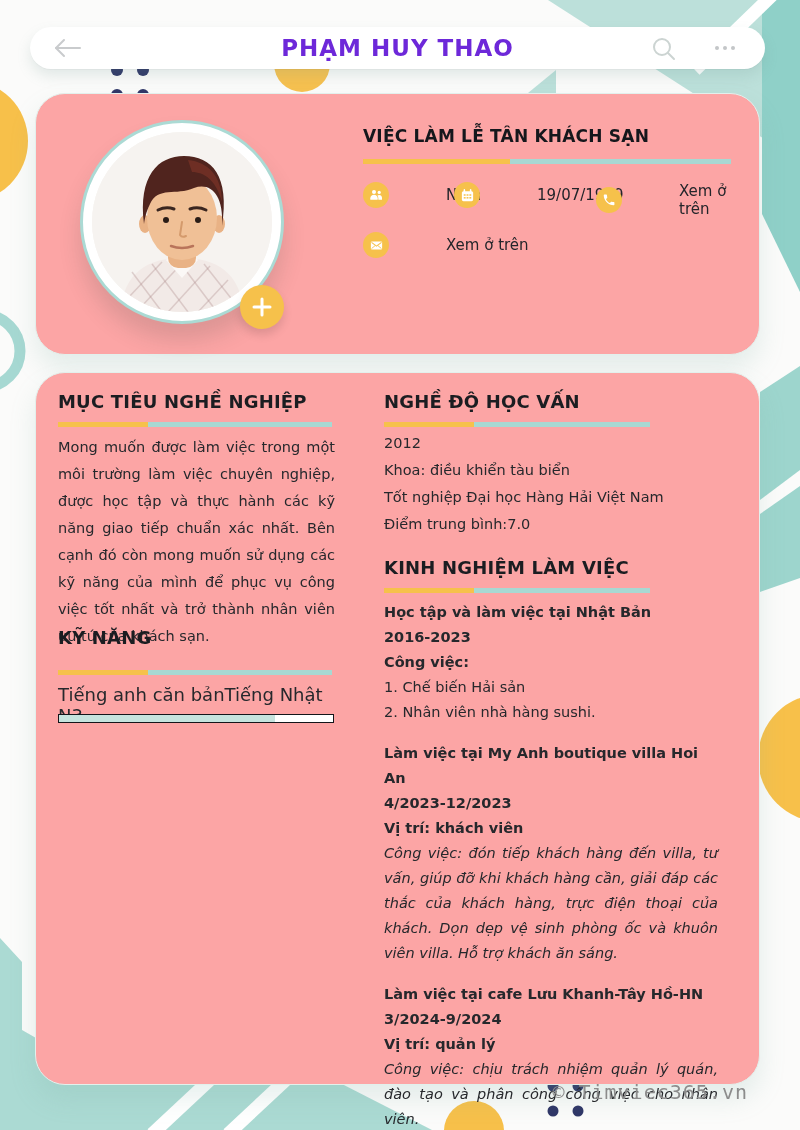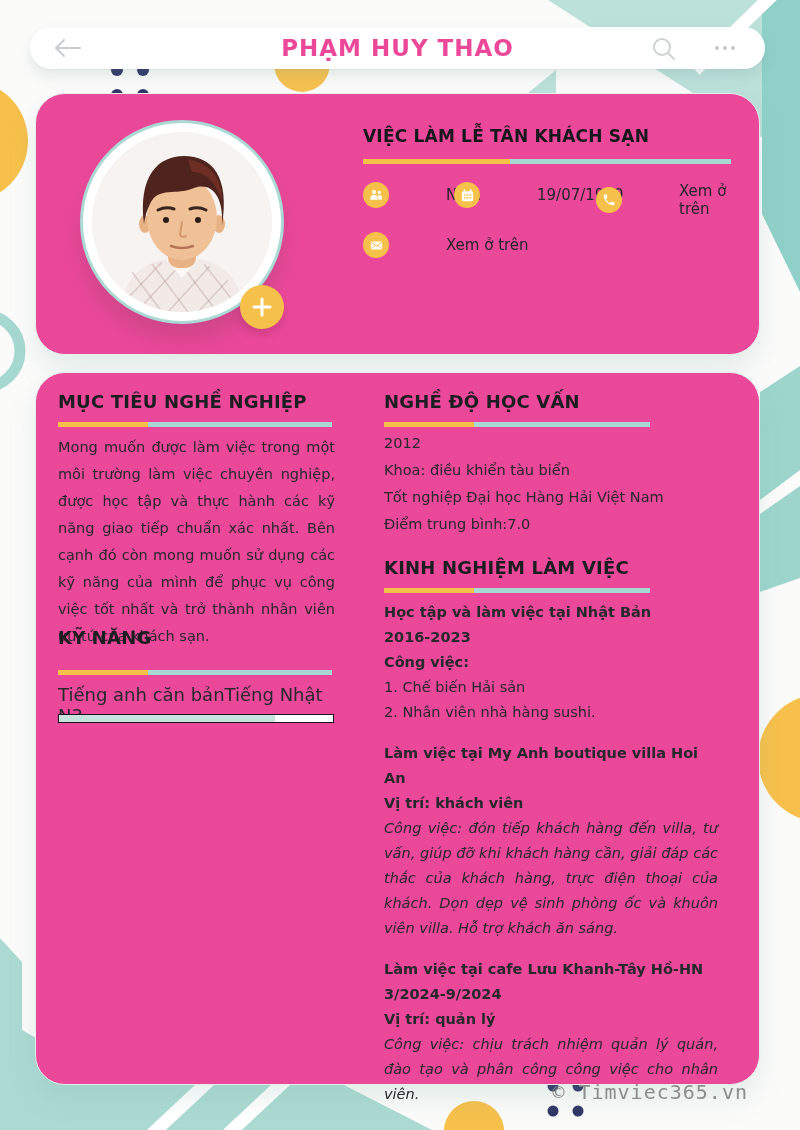--- a/index.html
+++ b/index.html
@@ -15,30 +15,30 @@
   #decor { position:absolute; left:0; top:0; width:800px; height:1130px; z-index:0; }
 
   
   .appbar {
     position:absolute; left:30px; top:27px; width:735px; height:42px;
     background:#fff; border-radius:22px; z-index:3;
     box-shadow:0 7px 14px rgba(110,150,145,.18), 0 1px 0 rgba(0,0,0,.03);
   }
   .appbar-title {
     position:absolute; left:0; right:0; top:8px; text-align:center;
-    font-size:23px; font-weight:bold; letter-spacing:1px; color:#ec4899;
+    font-size:23px; font-weight:bold; letter-spacing:1px; color:#6d28d9;
   }
   .back-btn { position:absolute; left:20px; top:8px; width:34px; height:26px; cursor:pointer; }
   .search-btn { position:absolute; right:88px; top:9px; width:26px; height:26px; cursor:pointer; }
   .more-btn { position:absolute; right:22px; top:16px; width:28px; height:10px; display:flex; gap:4px; align-items:center; cursor:pointer; }
   .more-btn i { width:4px; height:4px; border-radius:50%; background:#c3c6c8; }
 
   
   .card {
-    position:absolute; background:#ec4899; border:1px solid #e3f0ec; z-index:2;
+    position:absolute; background:#fca5a5; border:1px solid #e3f0ec; z-index:2;
     box-shadow:0 14px 26px rgba(120,170,160,.18);
   }
   .profile-card { left:35px; top:93px; width:725px; height:262px; border-radius:30px; }
   .main-card    { left:35px; top:372px; width:725px; height:713px; border-radius:30px; }
 
   
   .photo-ring {
     position:absolute; left:44px; top:26px; width:204px; height:204px;
     border-radius:50%; border:3px solid #abdad4; background:#fff;
     display:flex; align-items:center; justify-content:center;
@@ -295,20 +295,21 @@
     <div class="exp-wrap" style="top:227px; width:334px;">
       <div class="exp-entry">
         <div class="b">Học tập và làm việc tại Nhật Bản</div>
         <div class="b">2016-2023</div>
         <div class="b">Công việc:</div>
         <div class="n">1. Chế biến Hải sản</div>
         <div class="n">2. Nhân viên nhà hàng sushi.</div>
       </div>
       <div class="exp-entry">
         <div class="b">Làm việc tại My Anh boutique villa Hoi An</div>
+        <div class="b">4/2023-12/2023</div>
         <div class="b">Vị trí: khách viên</div>
         <div class="just">Công việc: đón tiếp khách hàng đến villa, tư vấn, giúp đỡ khi khách hàng cần, giải đáp các thắc của khách hàng, trực điện thoại của khách. Dọn dẹp vệ sinh phòng ốc và khuôn viên villa. Hỗ trợ khách ăn sáng.</div>
       </div>
       <div class="exp-entry">
         <div class="b">Làm việc tại cafe Lưu Khanh-Tây Hồ-HN</div>
         <div class="b">3/2024-9/2024</div>
         <div class="b">Vị trí: quản lý</div>
         <div class="just">Công việc: chịu trách nhiệm quản lý quán, đào tạo và phân công công việc cho nhân viên.</div>
       </div>
     </div>

